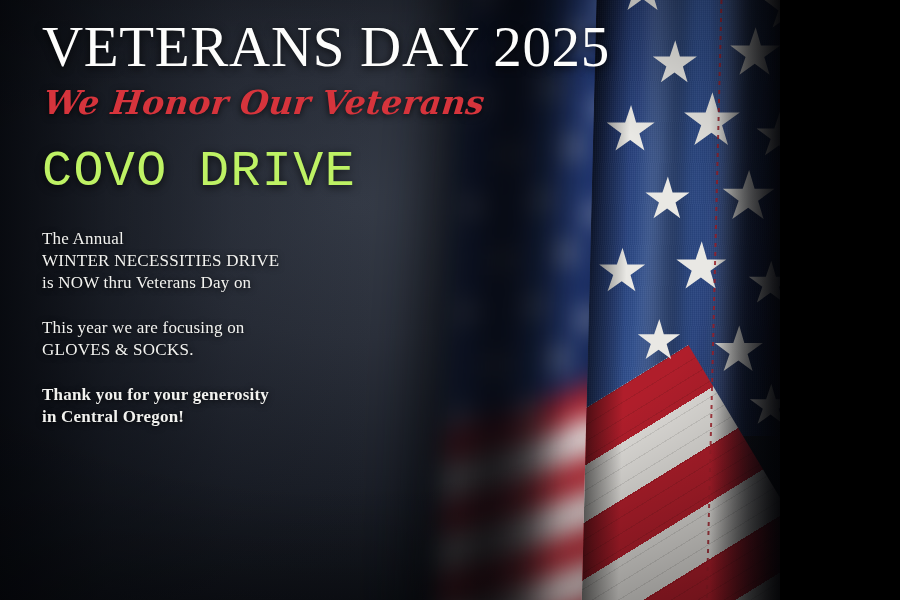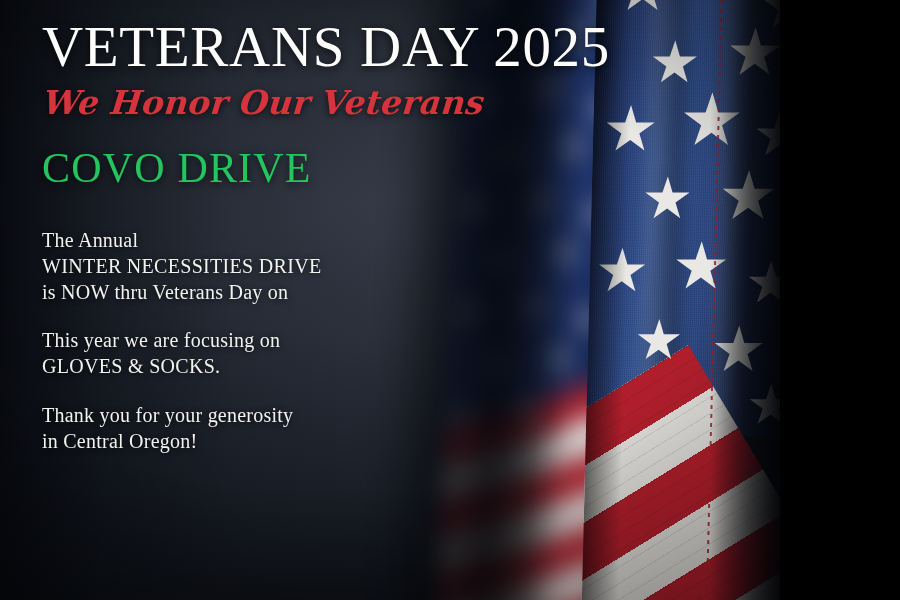--- a/index.html
+++ b/index.html
@@ -134,38 +134,38 @@
     font-family:"DejaVu Serif", serif;
     font-style:italic;font-weight:700;
     font-size:33px;line-height:1;
     letter-spacing:.004em;
     color:#d6343c;
     transform:skewX(-6deg);
     text-shadow:0 2px 7px rgba(0,0,0,.7);
   }
   .subhead{
     position:absolute;left:42px;top:147px;
-    font-family:Liberation Serif, serif;
-    font-size:42px;line-height:1;
+    font-family:Liberation Mono, monospace;
+    font-size:50px;line-height:1;
     letter-spacing:.028em;
-    color:#22c55e;
+    color:#bef264;
     text-shadow:0 2px 9px rgba(0,0,0,.75);
   }
 
   .body{
     position:absolute;left:42px;top:228px;right:430px;
     font-family:"Liberation Serif", serif;
     color:#f2f2ef;
     text-shadow:0 1px 6px rgba(0,0,0,.8);
   }
   .para{margin:0 0 23px 0;}
-  .para:last-child{margin-bottom:0;}
+  .para:last-child{margin-bottom:0;font-weight:bold;}
   .line{
     display:block;
-    font-size:20px;line-height:1.29;
+    font-size:17px;line-height:1.29;
     letter-spacing:.012em;
     white-space:nowrap;
   }
   .line.strong{
     font-weight:400;
     letter-spacing:.015em;
   }
 </style>
 </head>
 <body>

